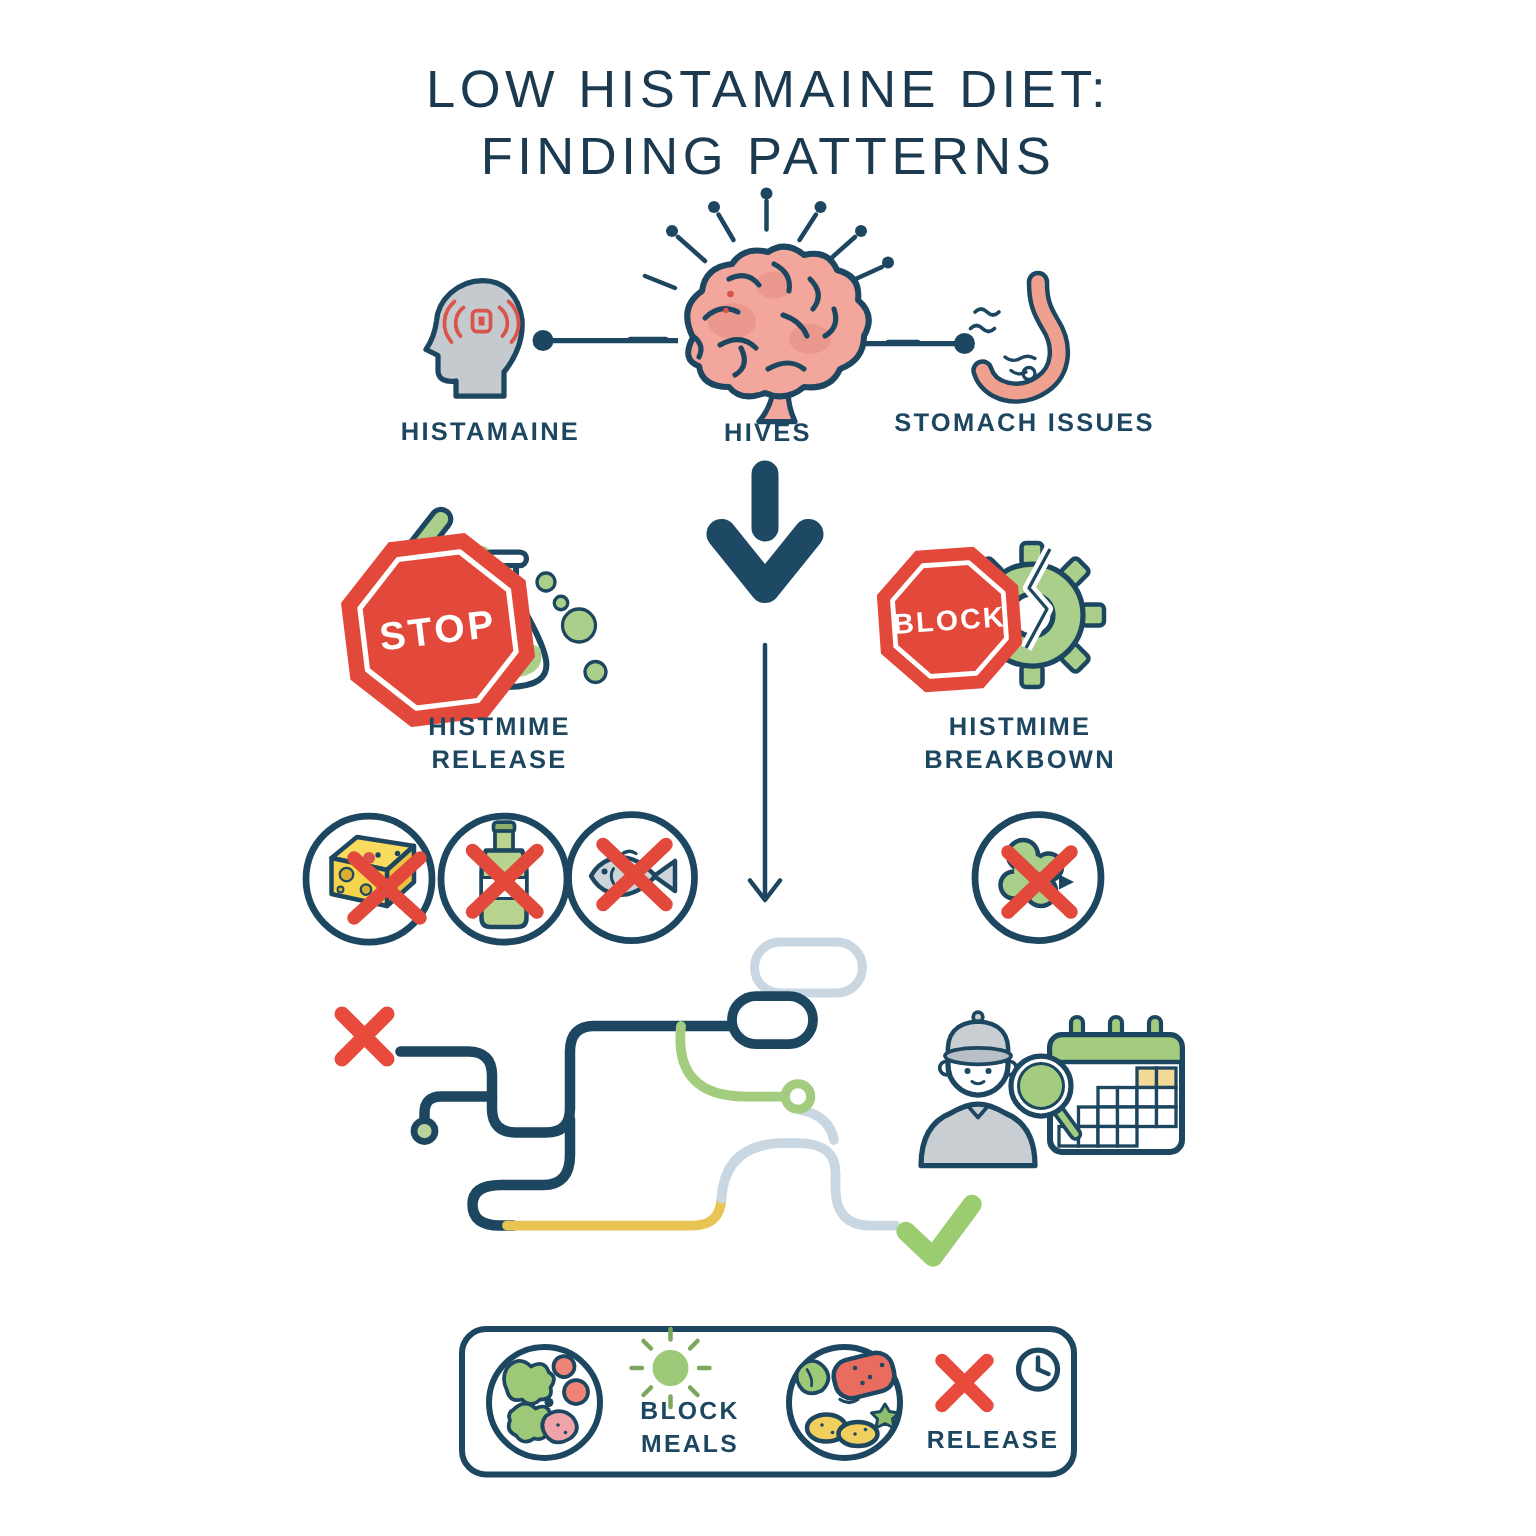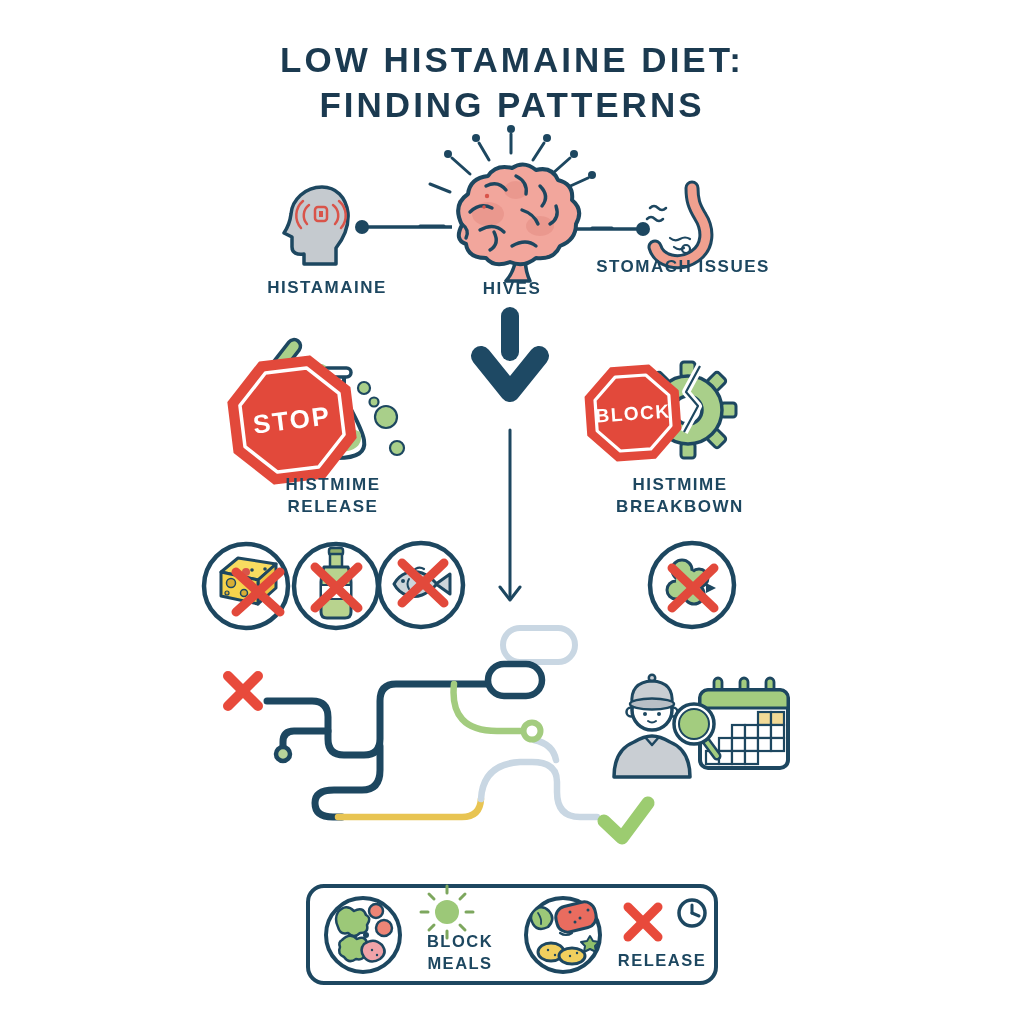--- a/index.html
+++ b/index.html
@@ -7,21 +7,21 @@
     position:relative;width:1024px;height:1024px;background:#ffffff;
     overflow:hidden;font-family:"Liberation Sans",sans-serif;
   }
   .art{position:absolute;left:0;top:0;z-index:1;}
   .label{
     position:absolute;z-index:2;color:#1d4760;font-weight:bold;
     text-align:center;letter-spacing:1.5px;font-size:17px;line-height:1.32;
   }
   .title{
     position:absolute;z-index:2;top:38px;left:0;width:100%;text-align:center;
-    color:#1b3a50;font-weight:bold;font-size:35px;letter-spacing:3px;line-height:1.28;
+    color:#1b3a50;font-weight:normal;font-size:35px;letter-spacing:3px;line-height:1.28;
   }
   .small{font-size:16.5px;}
 </style>
 </head>
 <body>
 
 <div class="canvas">
 
   <svg class="art" width="1024" height="1024" viewBox="0 0 1024 1024">
 
@@ -356,21 +356,21 @@
 
   <div class="title">
     <div>LOW HISTAMAINE DIET:</div>
     <div>FINDING PATTERNS</div>
   </div>
 
   <div class="label" style="left:237px;top:277px;width:180px;">HISTAMAINE</div>
 
   <div class="label" style="left:432px;top:278px;width:160px;">HIVES</div>
 
-  <div class="label" style="left:573px;top:256px;width:220px;">
+  <div class="label" style="left:573px;top:271px;width:220px;">
     <div>STOMACH ISSUES</div>
   </div>
 
   <div class="label" style="left:253px;top:474px;width:160px;">
     <div>HISTMIME</div>
     <div>RELEASE</div>
   </div>
 
   <div class="label" style="left:600px;top:474px;width:160px;">
     <div>HISTMIME</div>

